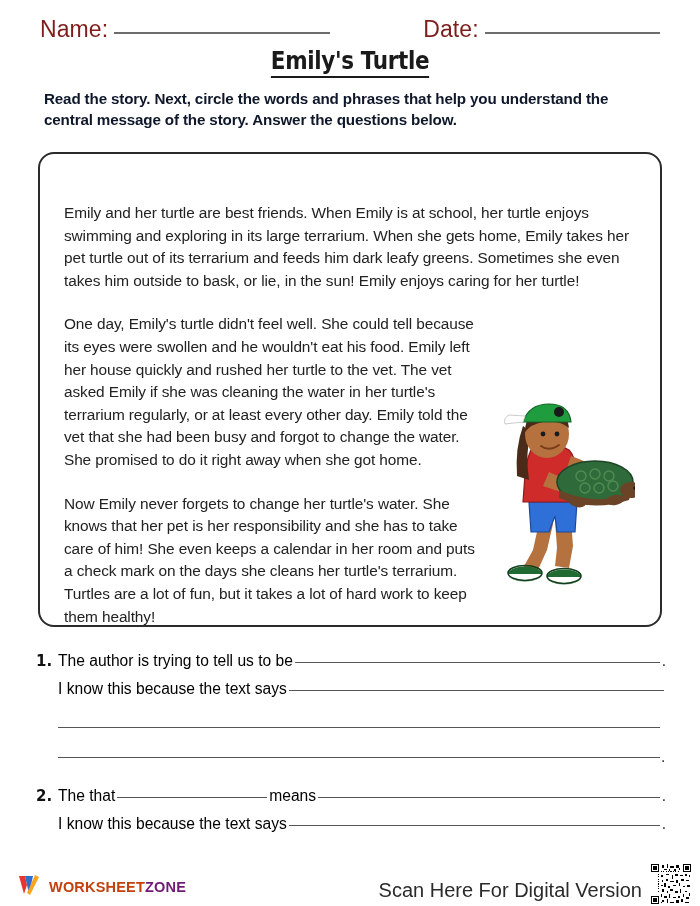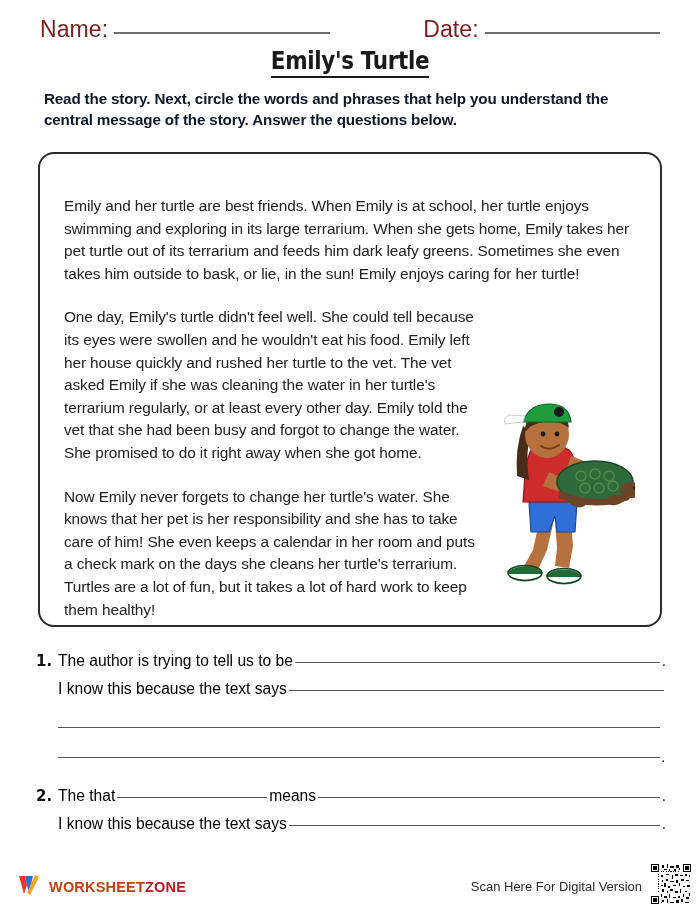--- a/index.html
+++ b/index.html
@@ -72,21 +72,21 @@
   .story-box {
     position: absolute;
     left: 38px; top: 152px;
     width: 624px; height: 475px;
     border: 2.5px solid #2b2b2b;
     border-radius: 16px;
     background: #fff;
   }
   .story-inner {
     position: absolute;
-    left: 24px; top: 41px;
+    left: 24px; top: 48px;
     width: 580px;
   }
   .para {
     font-size: 15.4px;
     line-height: 22.6px;
     color: #222;
     letter-spacing: -0.1px;
     margin: 0 0 21px 0;
   }
   .para.p2 { }
@@ -160,26 +160,26 @@
     align-items: center;
     gap: 7px;
   }
   .logo-text {
     font-size: 14.5px;
     font-weight: bold;
     letter-spacing: 0.2px;
     font-family: "Liberation Sans", sans-serif;
   }
   .lt-blue { color: #c2410c; }
-  .lt-orange { color: #b91c1c; }
+  .lt-orange { color: #701a75; }
 
   .scan-text {
     position: absolute;
     right: 58px; top: 879px;
-    font-size: 13px;
+    font-size: 20px;
     color: #2b2b2b;
   }
   .qr {
     position: absolute;
     right: 9px; top: 864px;
     width: 40px; height: 40px;
   }
 </style>
 </head>
 <body>

